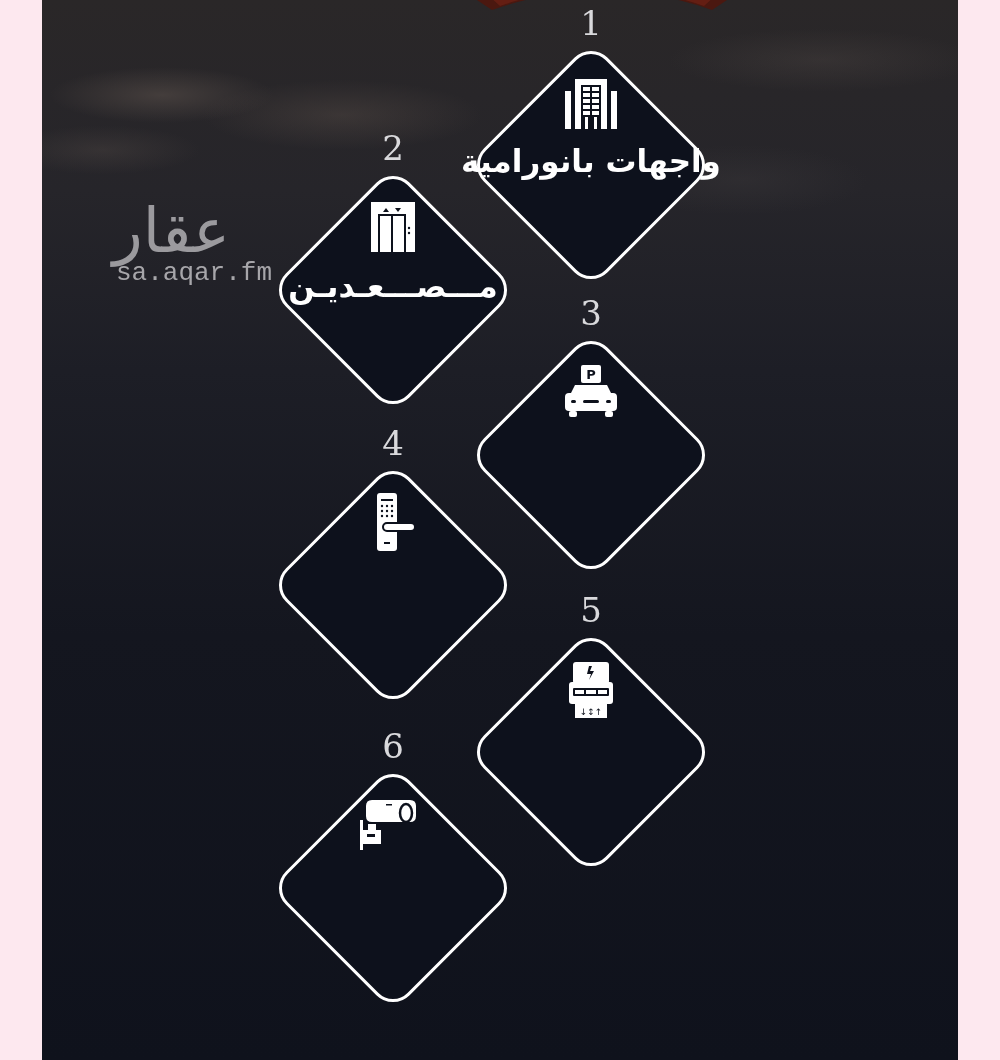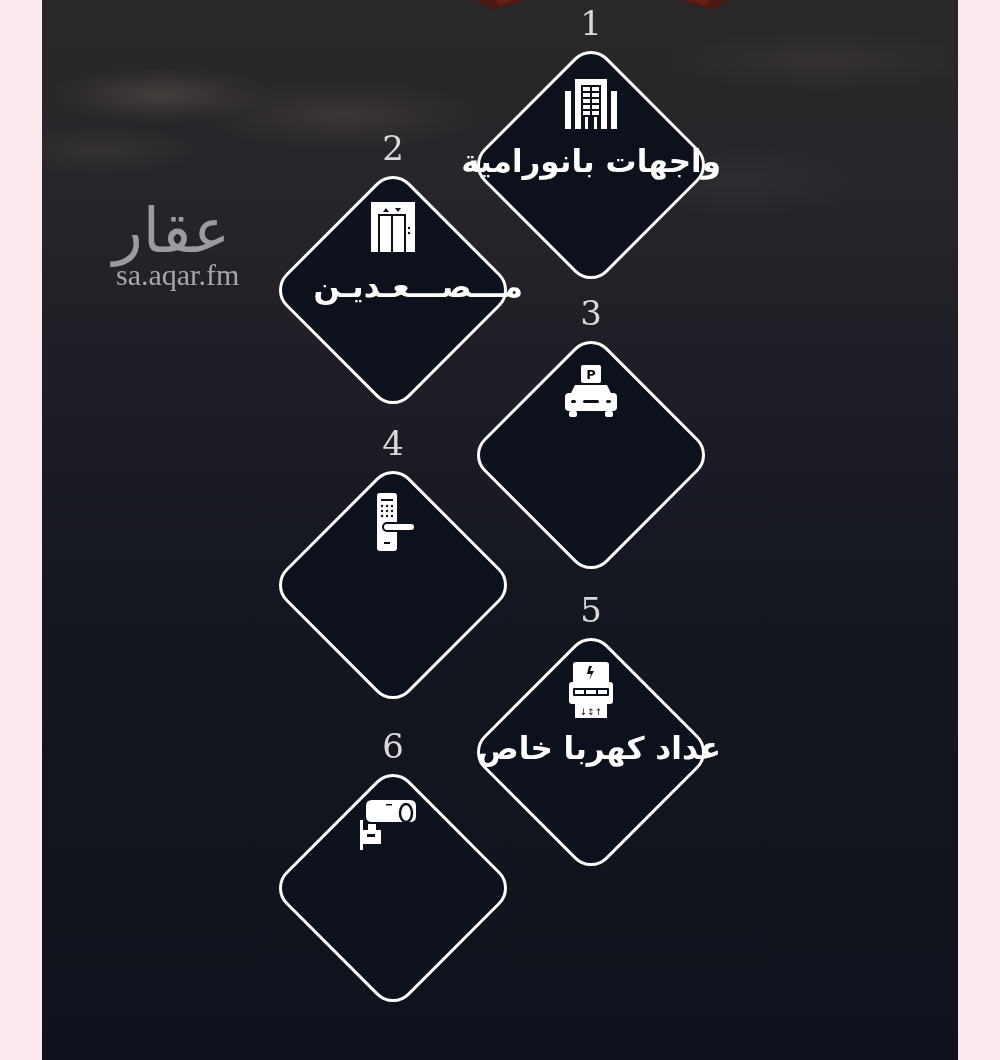--- a/index.html
+++ b/index.html
@@ -28,36 +28,36 @@
   }
   .watermark {
     position:absolute; left:12px; top:196px; width:180px; height:95px;
   }
   .wm-arabic {
     position:absolute; left:-14px; top:0; width:190px; text-align:right;
     font-size:62px; line-height:70px; color:#9b9a9e; direction:rtl;
     font-family:"DejaVu Sans", sans-serif; font-weight:normal; letter-spacing:2px;
   }
   .wm-url {
-    position:absolute; left:62px; top:62px; font-size:30px; color:#a7a6aa;
-    font-family:Liberation Serif, serif;
+    position:absolute; left:62px; top:62px; font-size:26px; color:#a7a6aa;
+    font-family:Liberation Mono, monospace;
   }
   .feature {
     position:absolute; width:260px; height:260px;
   }
   .feature svg.frame { position:absolute; left:0; top:0; width:260px; height:260px; overflow:visible; }
   .num {
     position:absolute; left:0; width:260px; top:-30px; text-align:center;
     font-family:"DejaVu Serif", serif; font-size:34px; color:#d9d9dc; line-height:36px;
   }
   .icon {
     position:absolute; left:100px; top:38px; width:60px; height:60px;
   }
   .label {
-    position:absolute; left:0; width:260px; top:104px; 
+    position:absolute; left:0; width:260px; top:104px; text-align:center;
     color:#ffffff; font-weight:bold; font-size:31px; line-height:44px; direction:rtl;
     font-family:"DejaVu Sans", sans-serif; white-space:nowrap;
   }
 </style>
 </head>
 <body>
 
 <div class="panel">
   <div class="clouds"></div>
 
@@ -174,21 +174,20 @@
       <rect x="12" y="2" width="36" height="22" rx="3" fill="#fff"></rect>
       <path d="M28 6 L26 14 L30 14 L28 20 L33 11 L29 11 L31 6 Z" fill="#0d111c"></path>
       <rect x="8" y="22" width="44" height="22" rx="3" fill="#fff"></rect>
       <rect x="12" y="28" width="36" height="8" rx="1" fill="#0d111c"></rect>
       <rect x="14" y="30" width="9" height="4" fill="#fff"></rect>
       <rect x="25" y="30" width="10" height="4" fill="#fff"></rect>
       <rect x="37" y="30" width="9" height="4" fill="#fff"></rect>
       <rect x="14" y="44" width="32" height="14" fill="#fff"></rect>
       <text x="30" y="55" text-anchor="middle" font-family="DejaVu Sans, sans-serif" font-size="9" fill="#0d111c">↓↕↑</text>
     </svg>
-    <div class="label">عداد كهربا خاص</div>
   </div>
 
   <div class="feature" style="left:221px; top:758px;">
     <svg class="frame" viewBox="0 0 260 260">
       <rect x="44" y="44" width="172" height="172" rx="22" transform="rotate(45 130 130)" fill="#0d111c"></rect>
       <rect x="44" y="44" width="172" height="172" rx="22" transform="rotate(45 130 130)" fill="none" stroke="#ffffff" stroke-width="3"></rect>
     </svg>
     <div class="num">6</div>
     <svg class="icon" viewBox="0 0 60 60" style="left:90px; width:70px;">
       <path d="M14 4 L52 4 Q58 4 58 10 L58 20 Q58 26 52 26 L14 26 Q8 26 8 20 L8 10 Q8 4 14 4 Z" fill="#fff"></path>

